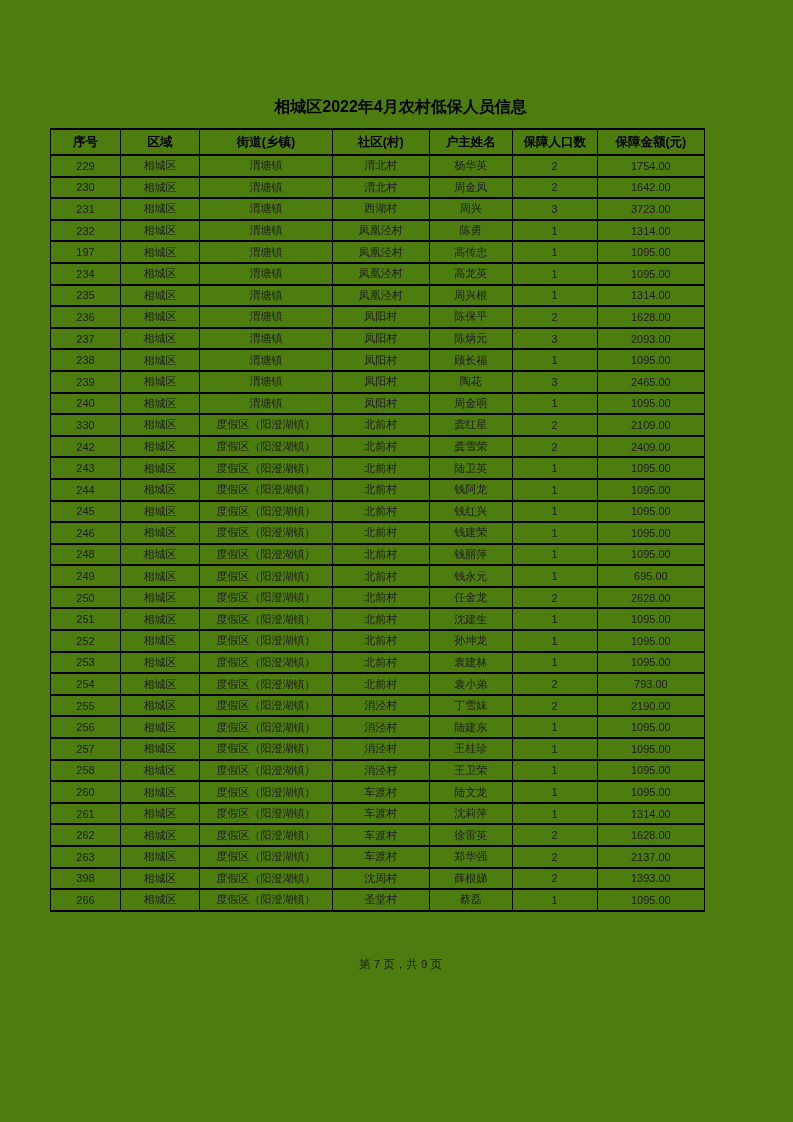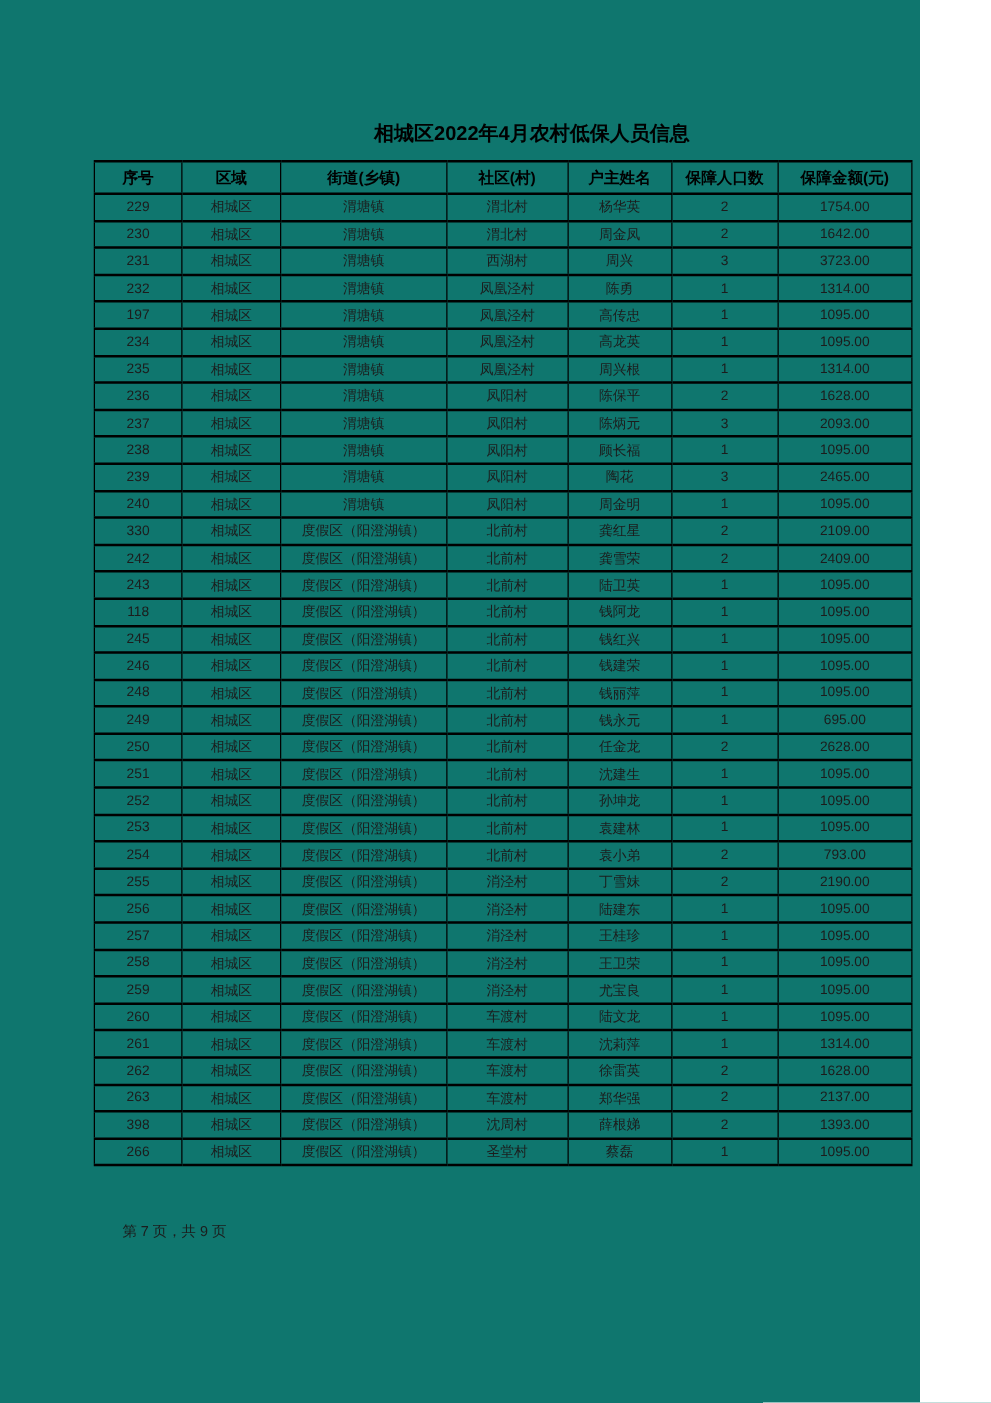--- a/index.html
+++ b/index.html
@@ -2,29 +2,28 @@
 <html><head>
 <meta charset="utf-8">
 <style>
   html, body {
     margin: 0;
     padding: 0;
     background: #ffffff;
   }
   .page {
     position: relative;
-    width: 736px;
+    width: 793px;
     height: 1122px;
-    background: #0f766e;
+    background: #4d7c0f;
     box-sizing: border-box;
     padding-top: 97px;
     font-family: "Liberation Sans", "DejaVu Sans", sans-serif;
     color: #000;
     overflow: hidden;
-    padding-left: 25px;
   }
   .doc-title {
     margin: 0 0 10px 73px;
     width: 655px;
     text-align: center;
     font-size: 16px;
     font-weight: bold;
     color: #000;
     font-family: "Liberation Sans", "DejaVu Sans", sans-serif;
   }
@@ -60,20 +59,21 @@
   col.c0 { width: 10.7%; }
   col.c1 { width: 12.1%; }
   col.c2 { width: 20.3%; }
   col.c3 { width: 14.8%; }
   col.c4 { width: 12.7%; }
   col.c5 { width: 13.0%; }
   col.c6 { width: 16.4%; }
   .page-footer {
     margin: 45px 0 0 73px;
     width: 655px;
+    text-align: center;
     font-size: 11.5px;
     color: #1c1c1c;
   }
 </style>
 </head>
 <body>
 
 <div class="page">
 
   <h1 class="doc-title">相城区2022年4月农村低保人员信息</h1>
@@ -229,21 +229,21 @@
         <tr>
           <td>243</td>
           <td>相城区</td>
           <td>度假区（阳澄湖镇）</td>
           <td>北前村</td>
           <td>陆卫英</td>
           <td>1</td>
           <td>1095.00</td>
         </tr>
         <tr>
-          <td>118</td>
+          <td>244</td>
           <td>相城区</td>
           <td>度假区（阳澄湖镇）</td>
           <td>北前村</td>
           <td>钱阿龙</td>
           <td>1</td>
           <td>1095.00</td>
         </tr>
         <tr>
           <td>245</td>
           <td>相城区</td>
@@ -355,29 +355,20 @@
         <tr>
           <td>258</td>
           <td>相城区</td>
           <td>度假区（阳澄湖镇）</td>
           <td>消泾村</td>
           <td>王卫荣</td>
           <td>1</td>
           <td>1095.00</td>
         </tr>
         <tr>
-          <td>259</td>
-          <td>相城区</td>
-          <td>度假区（阳澄湖镇）</td>
-          <td>消泾村</td>
-          <td>尤宝良</td>
-          <td>1</td>
-          <td>1095.00</td>
-        </tr>
-        <tr>
           <td>260</td>
           <td>相城区</td>
           <td>度假区（阳澄湖镇）</td>
           <td>车渡村</td>
           <td>陆文龙</td>
           <td>1</td>
           <td>1095.00</td>
         </tr>
         <tr>
           <td>261</td>

